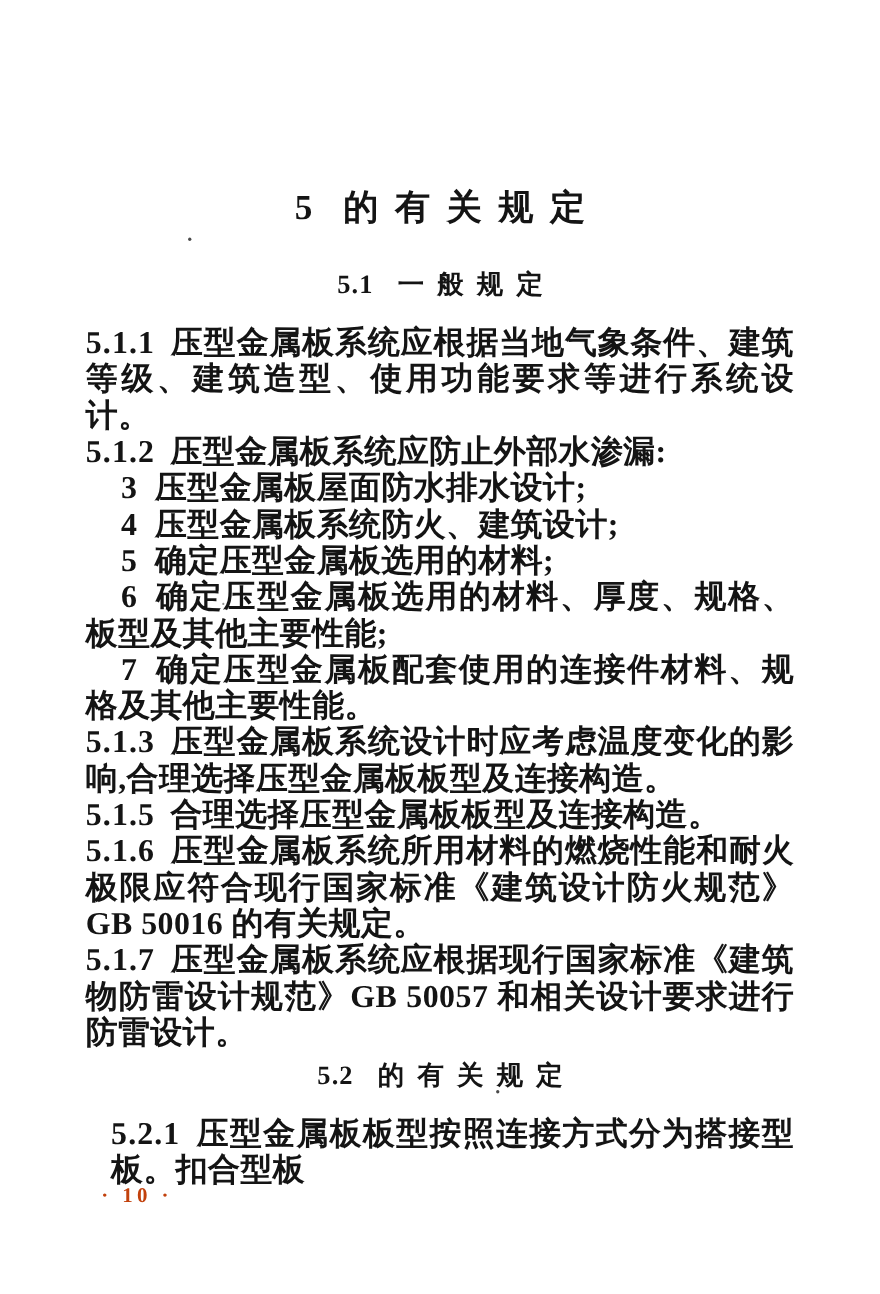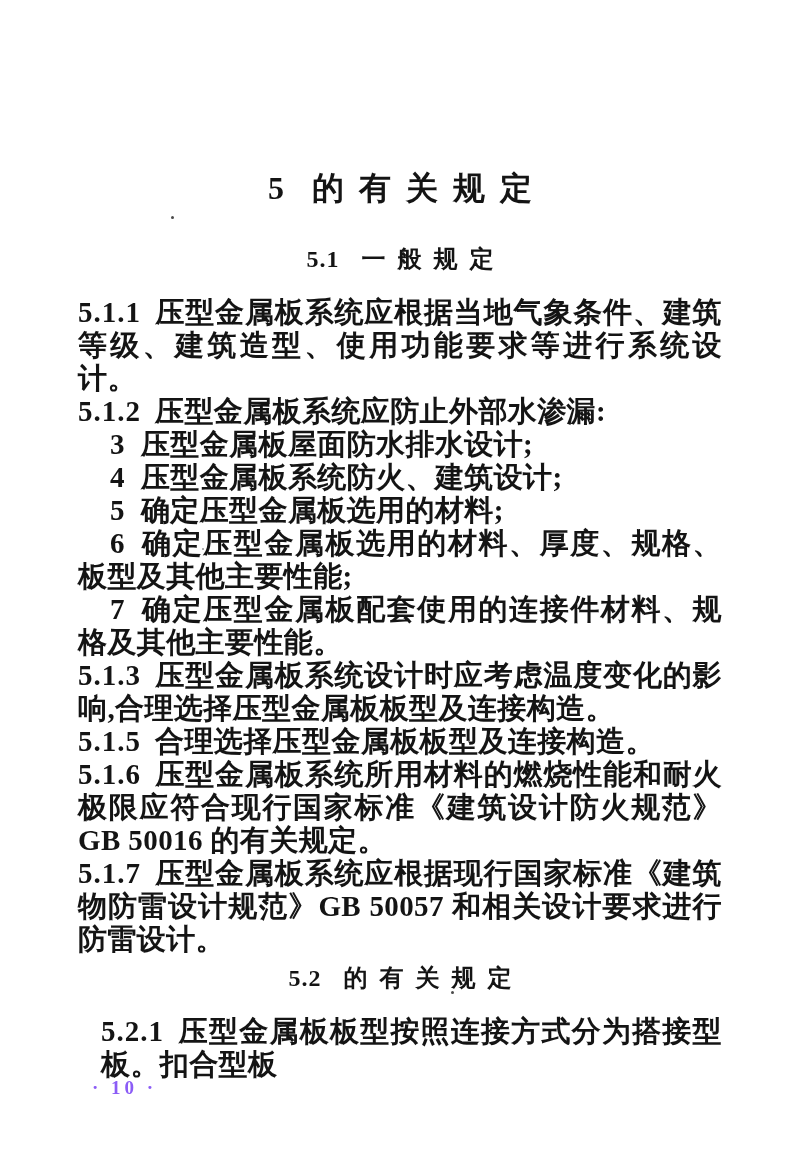--- a/index.html
+++ b/index.html
@@ -71,21 +71,21 @@
     margin-right: 16px;
   }
   
   .page-number {
     position: absolute;
     left: 92px;
     top: 1077px;
     font-size: 19px;
     letter-spacing: 4px;
     font-weight: 600;
-    color: #8b5cf6;
+    color: #c2410c;
   }
   
   .speck {
     position: absolute;
     background: #4a4a4a;
     border-radius: 50%;
   }
   .speck-1 { left: 171px; top: 216px; width: 3px; height: 3px; }
   .speck-2 { left: 451px; top: 991px; width: 3px; height: 3px; }
   .speck-3 { left: 202px; top: 548px; width: 2px; height: 2px; opacity: .6; }

